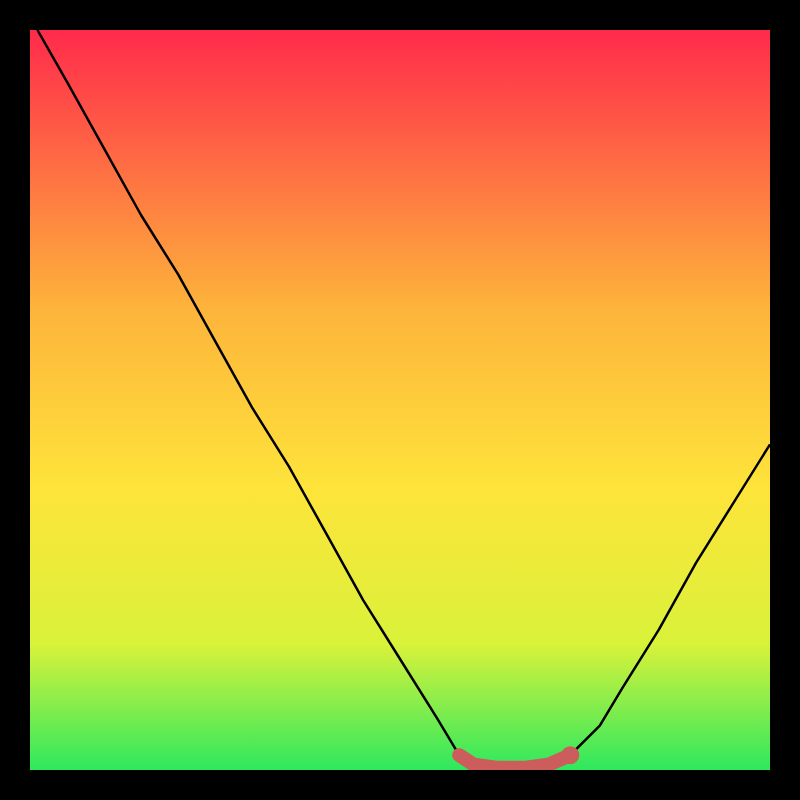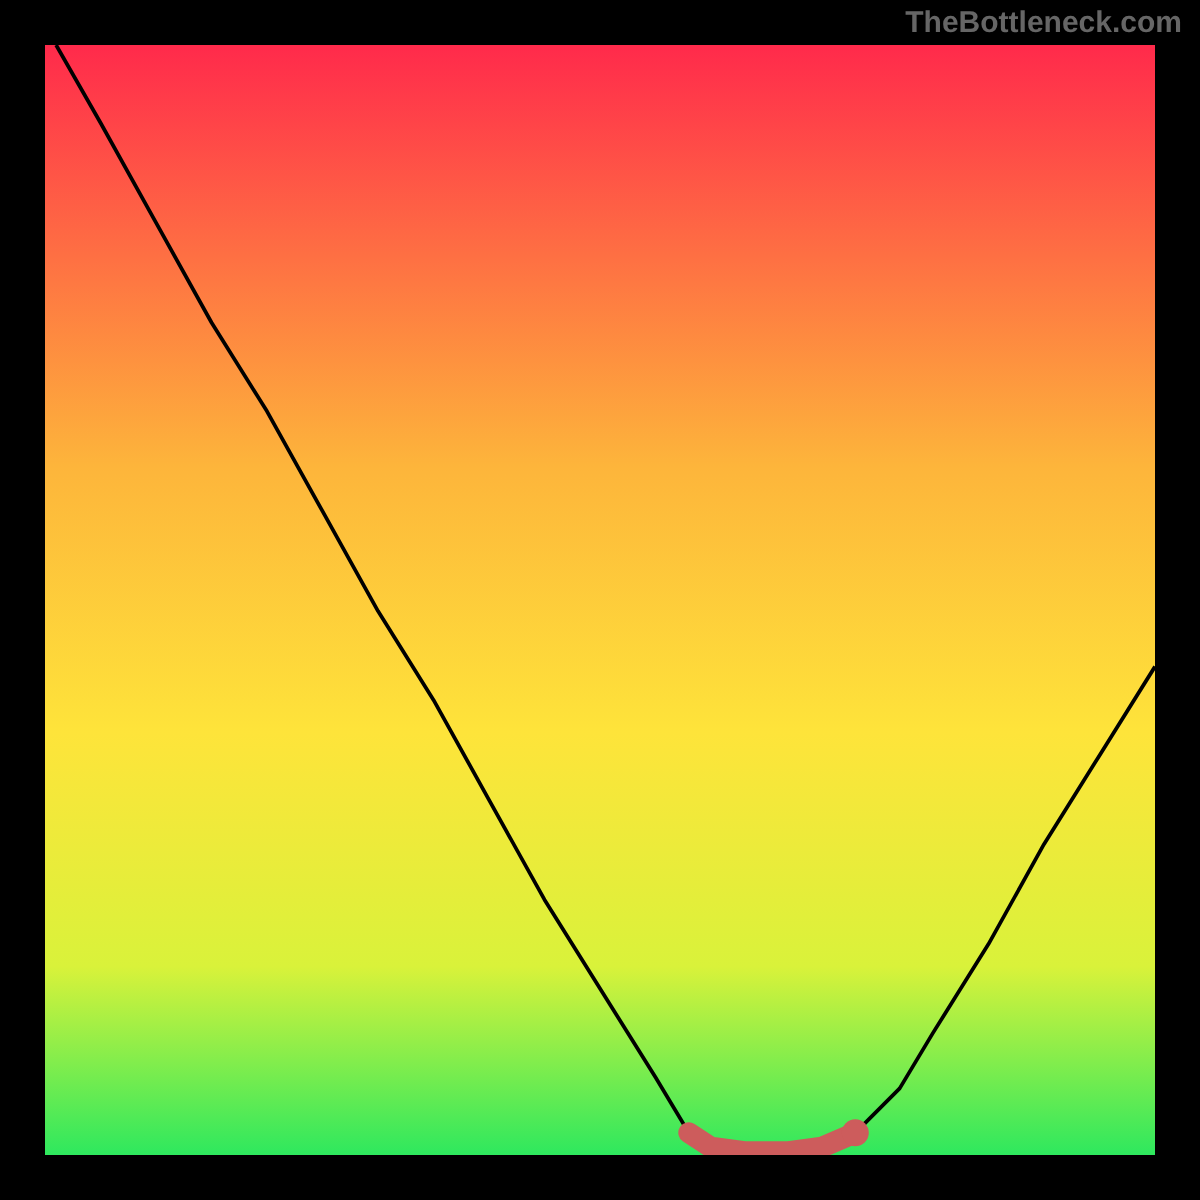--- a/index.html
+++ b/index.html
@@ -33,21 +33,20 @@
     height: 740px;
   }
   svg {
     display: block;
   }
 </style>
 </head>
 <body>
 
 <div class="container">
-  <div class="watermark">TheBottleneck.com</div>
   <div class="plot-area">
     <svg id="chart-svg" width="740" height="740" viewBox="0 0 740 740">
         <defs>
           <linearGradient id="bg-grad" x1="0" y1="0" x2="0" y2="1">
             <stop offset="0%" stop-color="#FF2A4B"></stop>
             <stop offset="38%" stop-color="#FDB53B"></stop>
             <stop offset="62%" stop-color="#FEE43A"></stop>
             <stop offset="83%" stop-color="#D9F23A"></stop>
             <stop offset="100%" stop-color="#2EE85E"></stop>
           </linearGradient>

